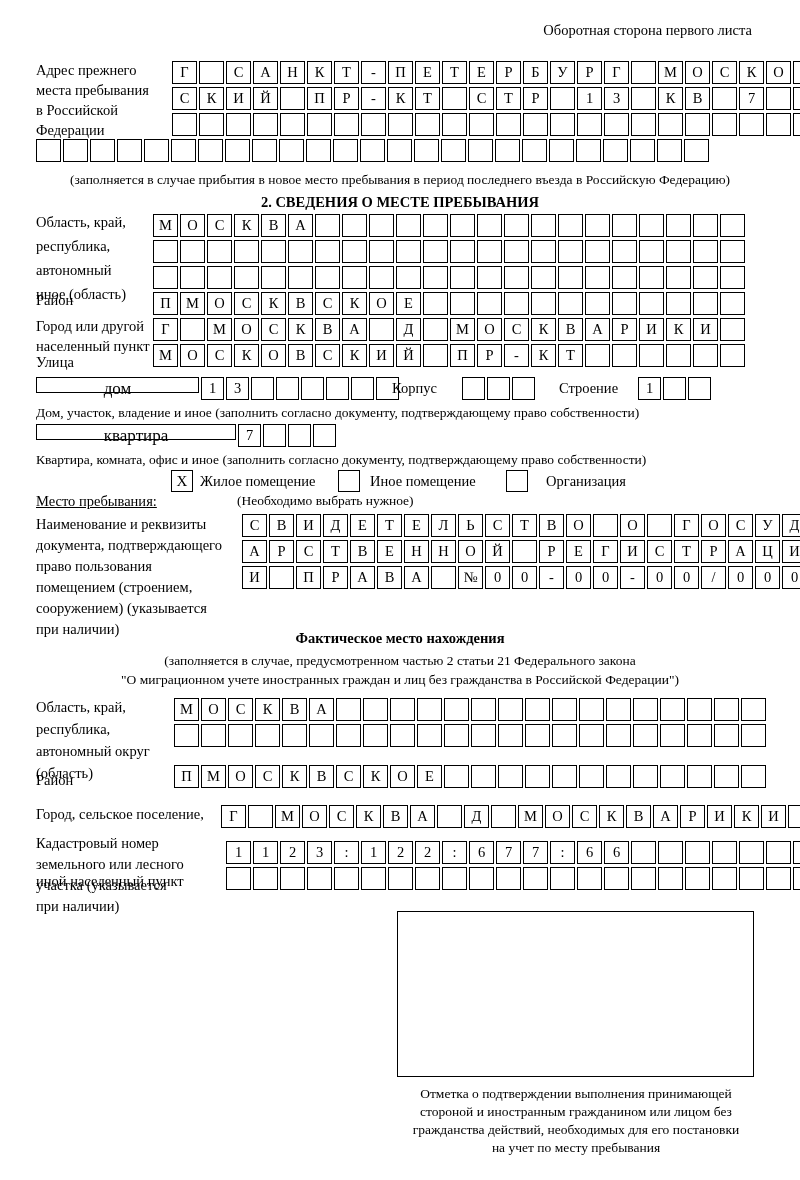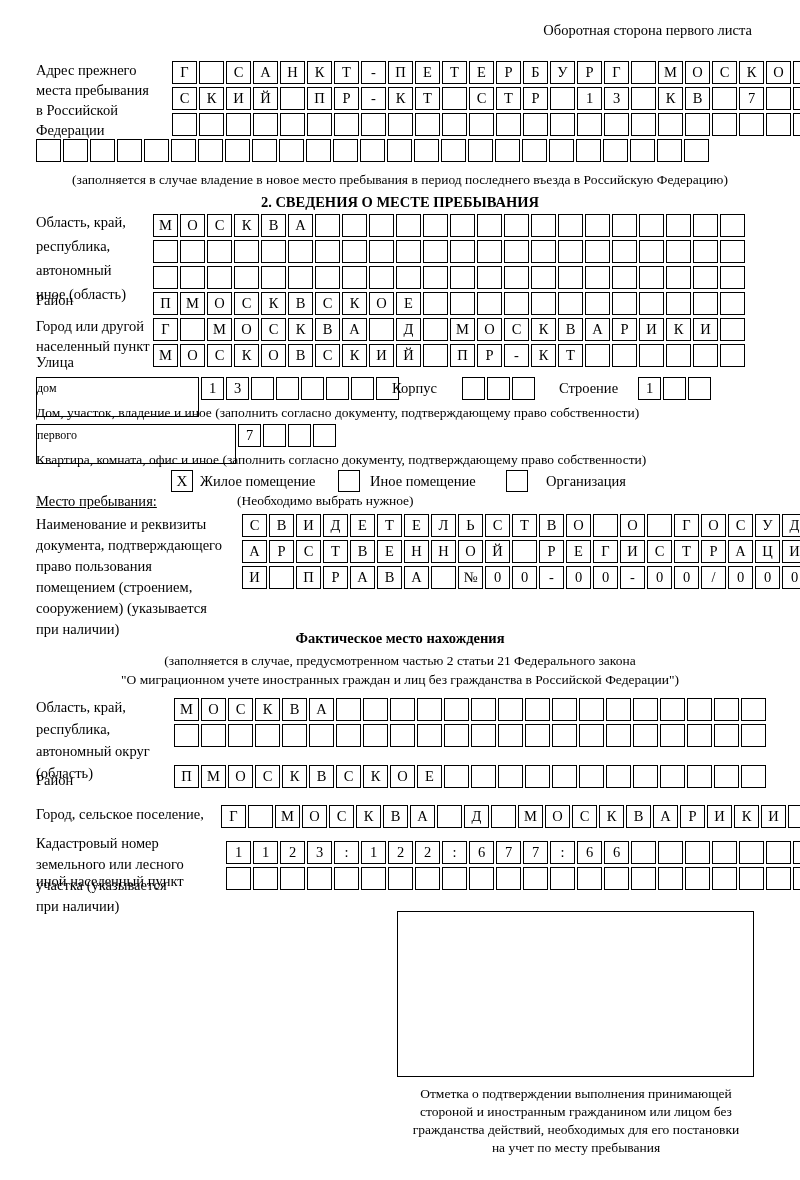--- a/index.html
+++ b/index.html
@@ -65,24 +65,24 @@
     text-align: center;
     font-family: "Liberation Serif", serif;
     background: #fff;
     overflow: hidden;
   }
   .cell:last-child { margin-right: 0; }
   .wide-field {
     position: absolute;
     border: 1px solid #000;
     box-sizing: border-box;
-    height: 40px;
-    font-size: 12px;
+    height: 16px;
+    font-size: 17px;
     line-height: 21px;
-    text-align: left;
+    text-align: center;
   }
   .inline-lbl {
     position: absolute;
     font-size: 14.5px;
     line-height: 23px;
   }
   .bigbox {
     position: absolute;
     border: 1px solid #000;
     box-sizing: border-box;
@@ -217,21 +217,21 @@
       <div class="cell"></div>
       <div class="cell"></div>
       <div class="cell"></div>
       <div class="cell"></div>
       <div class="cell"></div>
       <div class="cell"></div>
       <div class="cell"></div>
       <div class="cell"></div>
     </div>
 
-  <div class="center-note" style="top:172px;">(заполняется в случае владение в новое место пребывания в период последнего въезда в Российскую Федерацию)</div>
+  <div class="center-note" style="top:172px;">(заполняется в случае прибытия в новое место пребывания в период последнего въезда в Российскую Федерацию)</div>
 
   <div class="section-title" style="top:194px;">2. СВЕДЕНИЯ О МЕСТЕ ПРЕБЫВАНИЯ</div>
 
   <div class="lbl" style="left:36px; top:212px;">Область, край,</div>
   <div class="lbl" style="left:36px; top:236px;">республика,</div>
   <div class="lbl" style="left:36px; top:260px;">автономный</div>
   <div class="lbl" style="left:36px; top:284px;">иное (область)</div>
 
   <div class="boxrow" id="s2-reg0" style="left:153px; top:214px;">
       <div class="cell">М</div>
@@ -404,21 +404,21 @@
     </div>
   <div class="inline-lbl" style="left:559px; top:377px;">Строение</div>
   <div class="boxrow" id="s2-stroenie" style="left:638px; top:377px;">
       <div class="cell" style="width: 23px;">1</div>
       <div class="cell" style="width: 23px;"></div>
       <div class="cell" style="width: 23px;"></div>
     </div>
 
   <div class="lbl small" style="left:36px; top:403px;">Дом, участок, владение и иное (заполнить согласно документу, подтверждающему право собственности)</div>
 
-  <div class="wide-field" style="left:36px; top:424px; width:200px;">первого</div>
+  <div class="wide-field" style="left:36px; top:424px; width:200px;">квартира</div>
   <div class="boxrow" id="s2-flat" style="left:238px; top:424px;">
       <div class="cell" style="width: 23px;">7</div>
       <div class="cell" style="width: 23px;"></div>
       <div class="cell" style="width: 23px;"></div>
       <div class="cell" style="width: 23px;"></div>
     </div>
   <div class="lbl small" style="left:36px; top:450px;">Квартира, комната, офис и иное (заполнить согласно документу, подтверждающему право собственности)</div>
 
   <div class="lbl" style="left:36px; top:491px;text-decoration:underline;">Место пребывания:</div>
   <div class="chk" style="position:absolute; left:171px; top:470px;">X</div>

